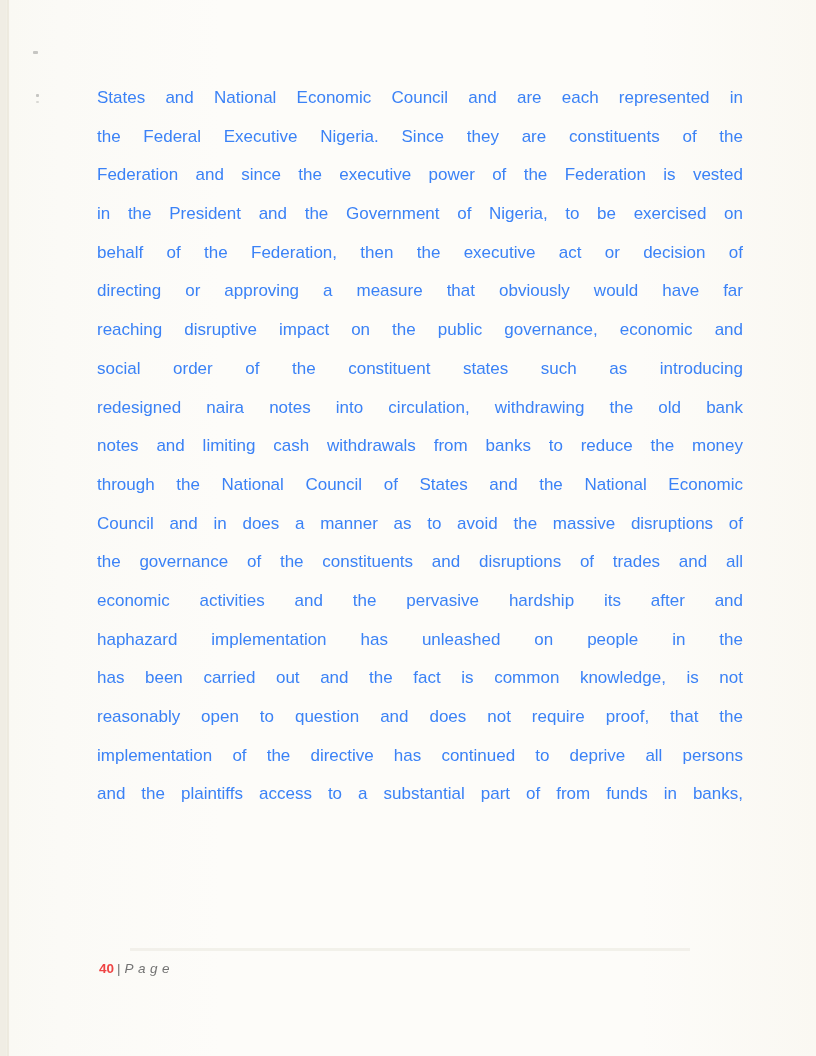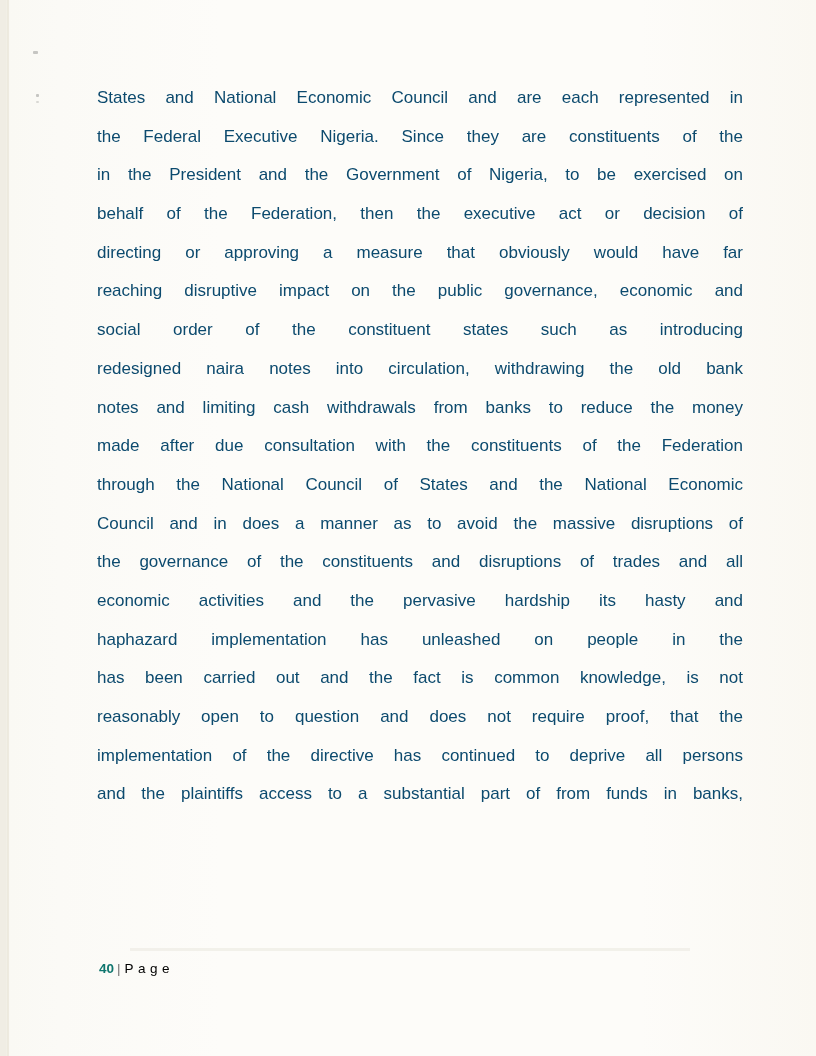--- a/index.html
+++ b/index.html
@@ -37,21 +37,21 @@
     opacity: .55;
   }
   .speck-1 { left: 33px; top: 51px;  width: 5px; height: 3px; }
   .speck-2 { left: 36px; top: 94px;  width: 3px; height: 3px; }
   .speck-3 { left: 36px; top: 101px; width: 3px; height: 2px; opacity: .35; }
 
   .text-block {
     position: absolute;
     left: 97px; top: 79px;
     width: 646px;
-    color: #0c4a6e;
+    color: #3b82f6;
     font-size: 17px;
   }
 
   .line {
     height: 38.7px;
     line-height: 38.7px;
     text-align: justify;
     text-align-last: justify;
     white-space: normal;
     word-spacing: .5px;
@@ -59,29 +59,30 @@
 
   .footer {
     position: absolute;
     left: 99px; top: 960px;
     font-size: 13.5px;
     line-height: 18px;
     white-space: nowrap;
   }
   .footer .page-num {
     font-weight: bold;
-    color: #0f766e;
+    color: #ef4444;
   }
   .footer .sep {
     color: #6f6f6f;
     margin: 0 4px 0 3px;
   }
   .footer .page-word {
-    color: #000000;
+    color: #737373;
     letter-spacing: 4.5px;
+    font-style: italic;
   }
 
   .footer-smudge {
     position: absolute;
     left: 130px; top: 948px;
     width: 560px; height: 3px;
     background: #efede6;
     opacity: .8;
   }
 </style>
@@ -90,32 +91,32 @@
 
 <div class="scan-edge"></div>
 <div class="speck speck-1"></div>
 <div class="speck speck-2"></div>
 <div class="speck speck-3"></div>
 <div class="footer-smudge"></div>
 
 <div class="text-block">
   <div class="line">States and National Economic Council and are each represented in</div>
   <div class="line">the Federal Executive Nigeria. Since they are constituents of the</div>
+  <div class="line">Federation and since the executive power of the Federation is vested</div>
   <div class="line">in the President and the Government of Nigeria, to be exercised on</div>
   <div class="line">behalf of the Federation, then the executive act or decision of</div>
   <div class="line">directing or approving a measure that obviously would have far</div>
   <div class="line">reaching disruptive impact on the public governance, economic and</div>
   <div class="line">social order of the constituent states such as introducing</div>
   <div class="line">redesigned naira notes into circulation, withdrawing the old bank</div>
   <div class="line">notes and limiting cash withdrawals from banks to reduce the money</div>
-  <div class="line">made after due consultation with the constituents of the Federation</div>
   <div class="line">through the National Council of States and the National Economic</div>
   <div class="line">Council and in does a manner as to avoid the massive disruptions of</div>
   <div class="line">the governance of the constituents and disruptions of trades and all</div>
-  <div class="line">economic activities and the pervasive hardship its hasty and</div>
+  <div class="line">economic activities and the pervasive hardship its after and</div>
   <div class="line">haphazard implementation has unleashed on people in the</div>
   <div class="line">has been carried out and the fact is common knowledge, is not</div>
   <div class="line">reasonably open to question and does not require proof, that the</div>
   <div class="line">implementation of the directive has continued to deprive all persons</div>
   <div class="line">and the plaintiffs access to a substantial part of from funds in banks,</div>
 </div>
 
 <div class="footer">
   <span class="page-num">40</span><span class="sep">|</span><span class="page-word">Page</span>
 </div>

